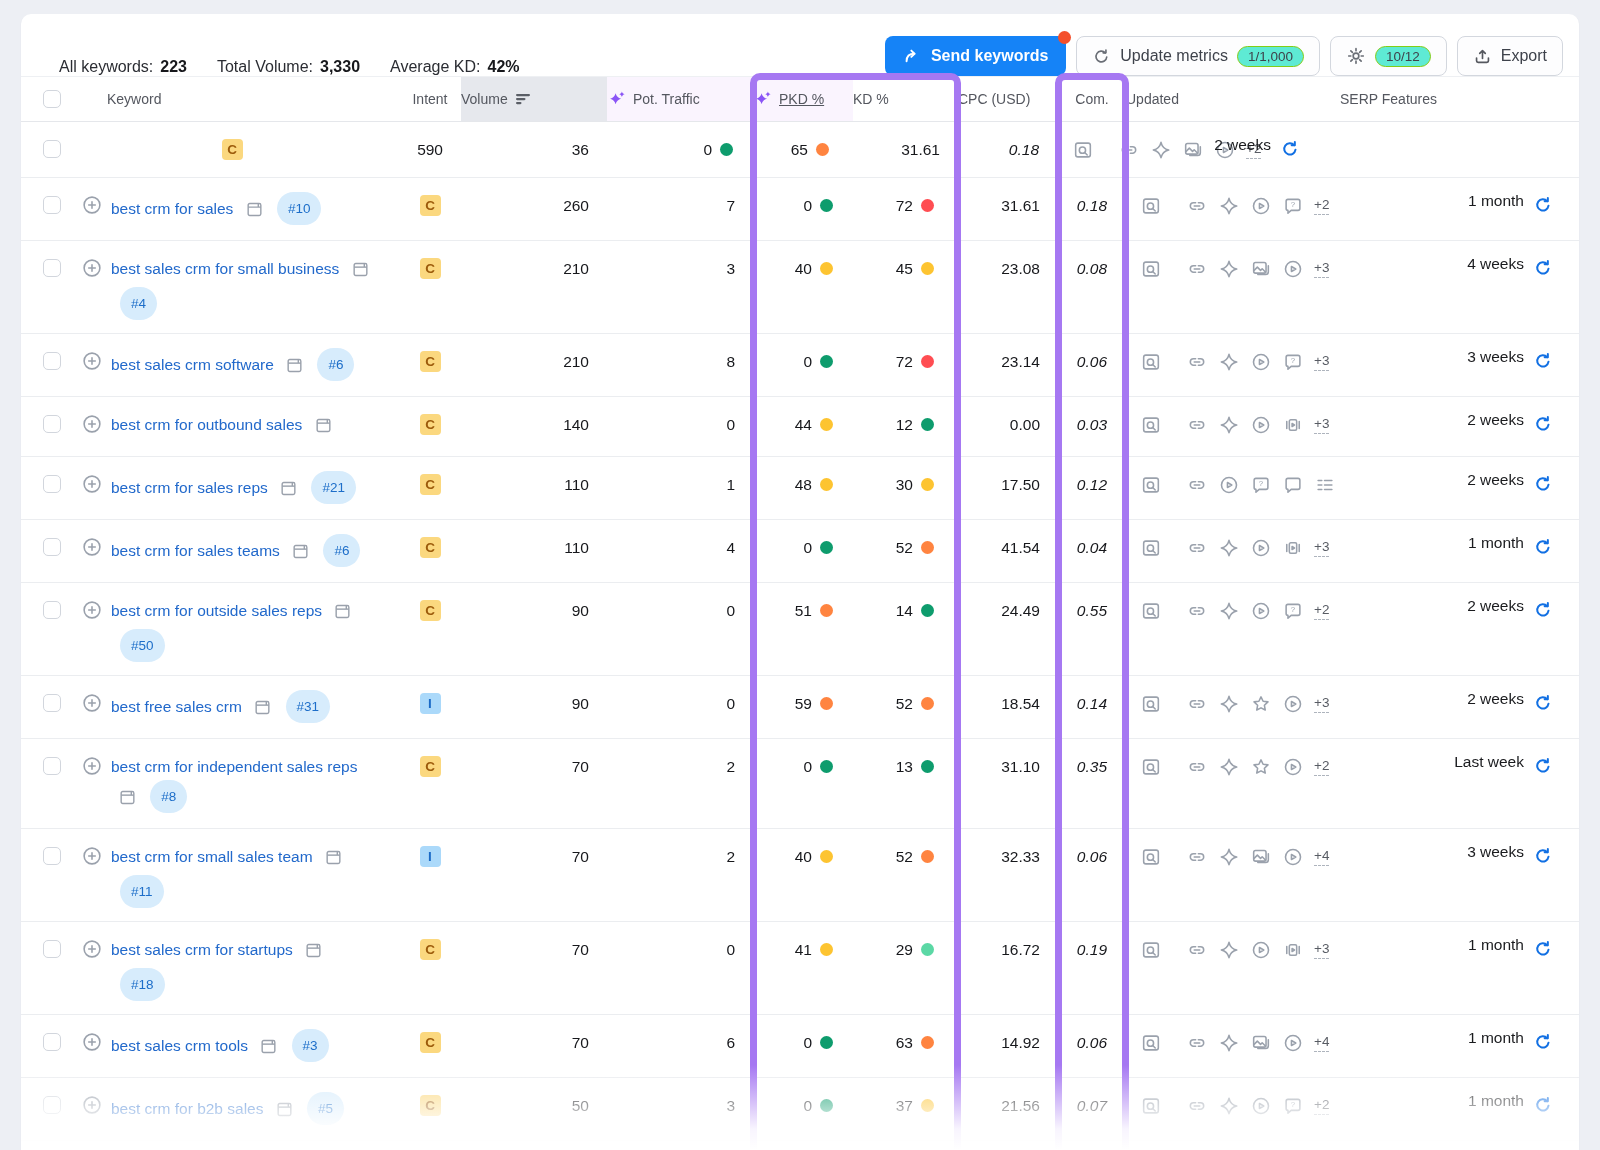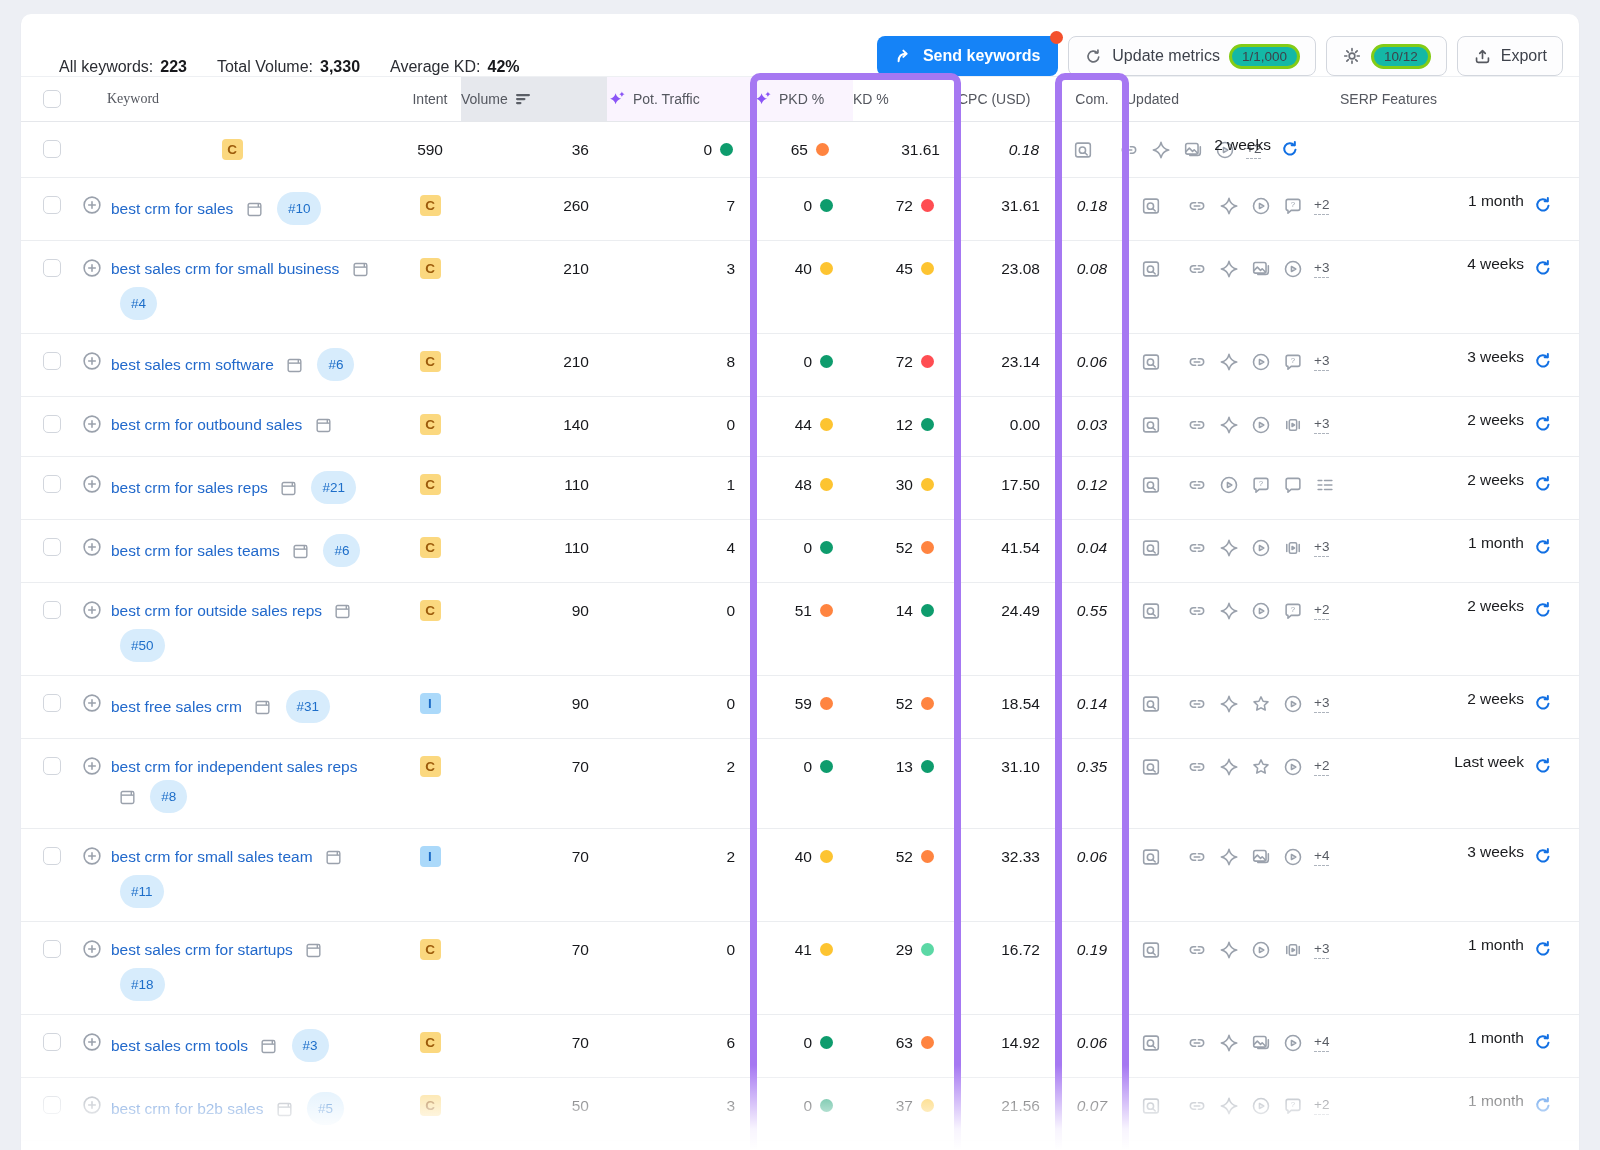--- a/index.html
+++ b/index.html
@@ -17,39 +17,39 @@
   .stat b { color:#17181c; }
   .actions { display:flex; gap:10px; align-items:center; }
   .btn { display:flex; align-items:center; gap:9px; height:40px; border-radius:8px;
     padding:0 15px; font-size:16px; background:#fdfdfe; border:1px solid #d3d7de;
     color:#3e424b; cursor:pointer; }
   .btn svg { flex:0 0 auto; }
   .btn-primary { position:relative; background:#1583f7; border:none; color:#fff;
     font-weight:bold; padding:0 18px; }
   .notif-dot { position:absolute; top:-5px; right:-5px; width:13px; height:13px;
     border-radius:50%; background:#f4502c; }
-  .pill { border:3px solid #84cc16; border-radius:999px; padding:2px 10px;
-    font-size:13.5px; color:#3e424b; background:#14b8a6; }
+  .pill { border:1px solid #84cc16; border-radius:999px; padding:2px 10px;
+    font-size:13.5px; color:#3e424b; background:#5eead4; }
 
   
   .grid-row { display:grid;
     grid-template-columns:44px 334px 62px 146px 146px 100px 105px 100px 68px 200px 1fr; }
   .thead { height:46px; border-top:1px solid #eef0f3; border-bottom:1px solid #e5e7eb;
     font-size:14px; color:#54575f; }
   .th { display:flex; align-items:center; }
   .th.right { justify-content:flex-start; }
   .th-volume { background:#e6e8ed; padding-right:16px; gap:7px; }
   .th-pot { background:#faf4fe; padding-right:18px; gap:6px; }
-  .th-pkd { background:#faf4fe; padding-right:20px; gap:6px; }
+  .th-pkd { background:#faf4fe; padding-right:20px; gap:6px;text-decoration:underline; }
   .th-kd { padding-right:24px; }
   .th-cpc { padding-right:14px; }
   .th-com { justify-content:center; }
   .th-serp { padding-left:14px; }
   .th-updated { padding-right:26px; }
-  .th-keyword { padding-left:42px;font-family:Liberation Serif, serif; }
+  .th-keyword { padding-left:42px; }
 
   .row { border-bottom:1px solid #ebedf0; font-size:15.5px; }
   .cell { display:flex; align-items:flex-start; padding-top:14px; padding-bottom:13px;
     min-height:55px; }
   .num { justify-content:flex-end; font-weight:500; color:#17181c; line-height:27px; }
   .c-volume { padding-right:18px; }
   .c-pot { padding-right:18px; }
   .c-pkd { padding-right:20px; gap:8px; }
   .c-kd { padding-right:24px; gap:8px;text-align:center; }
   .c-cpc { padding-right:18px; }

